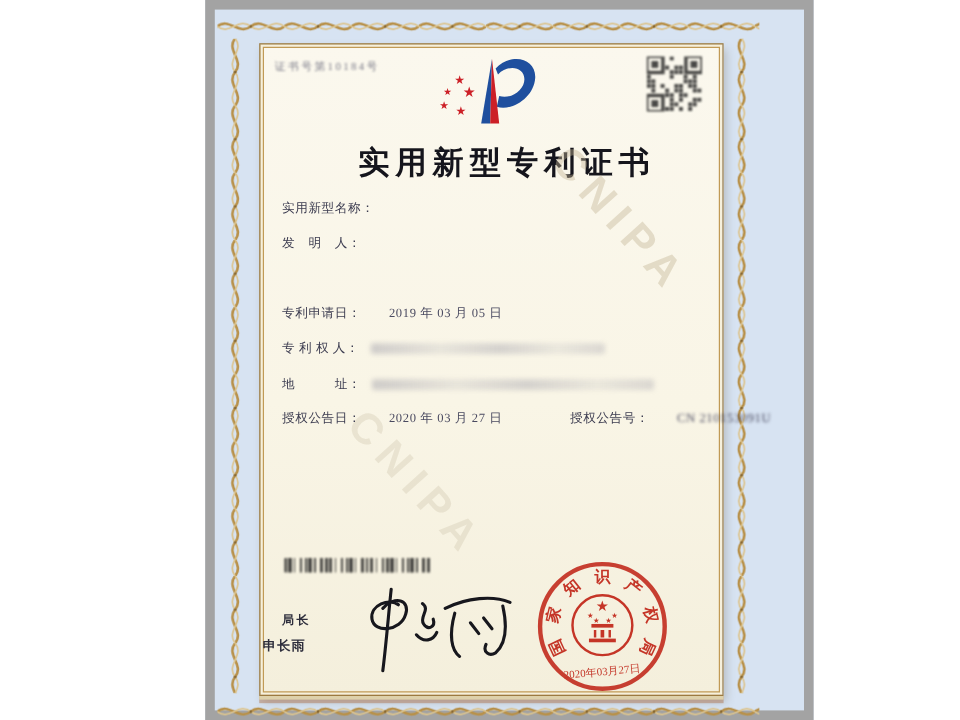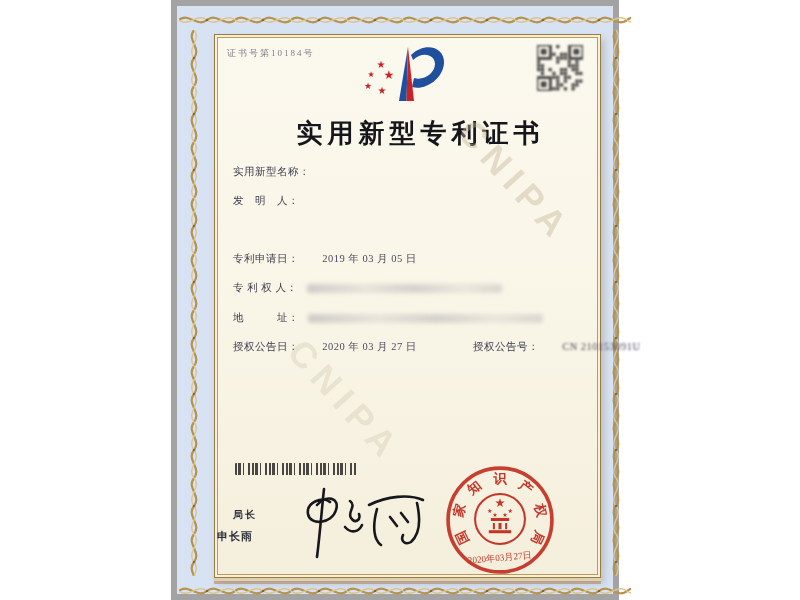--- a/index.html
+++ b/index.html
@@ -1,19 +1,19 @@
 <!DOCTYPE html>
 <html><head>
 <meta charset="utf-8">
 <style>
   html,body{margin:0;padding:0;}
   body{width:800px;height:600px;background:#ffffff;overflow:hidden;
        font-family:"Liberation Serif","DejaVu Serif",serif;}
-  .certificate{position:absolute;left:171px;top:0;width:448px;height:600px;
-       box-sizing:border-box;border:6px solid #a3a3a3;background:#d7e3f2;}
+  .certificate{position:absolute;left:171px;top:0;width:507px;height:600px;
+       box-sizing:border-box;border:8px solid #a3a3a3;background:#d7e3f2;}
   .paper{position:absolute;left:37px;top:28px;width:385px;height:542px;
        background:linear-gradient(180deg,#fbf8ee 0%,#f9f5e6 55%,#f4efdc 100%);
        border:1px solid #9c7a40;
        box-shadow:inset 0 0 0 2px #f6f0dc, inset 0 0 0 3px #c19a55,
                   0 3px 0 #ded1ab, 0 6px 0 rgba(173,110,70,.45),
                   3px 5px 7px rgba(90,80,60,.25);}
   .cert-no{position:absolute;left:12px;top:12px;font-size:9px;letter-spacing:2px;
        color:#7d7d8a;filter:blur(.7px);}
   .logo{position:absolute;left:140px;top:6px;}
   .qr-wrap{position:absolute;left:322px;top:10px;width:46px;height:46px;

